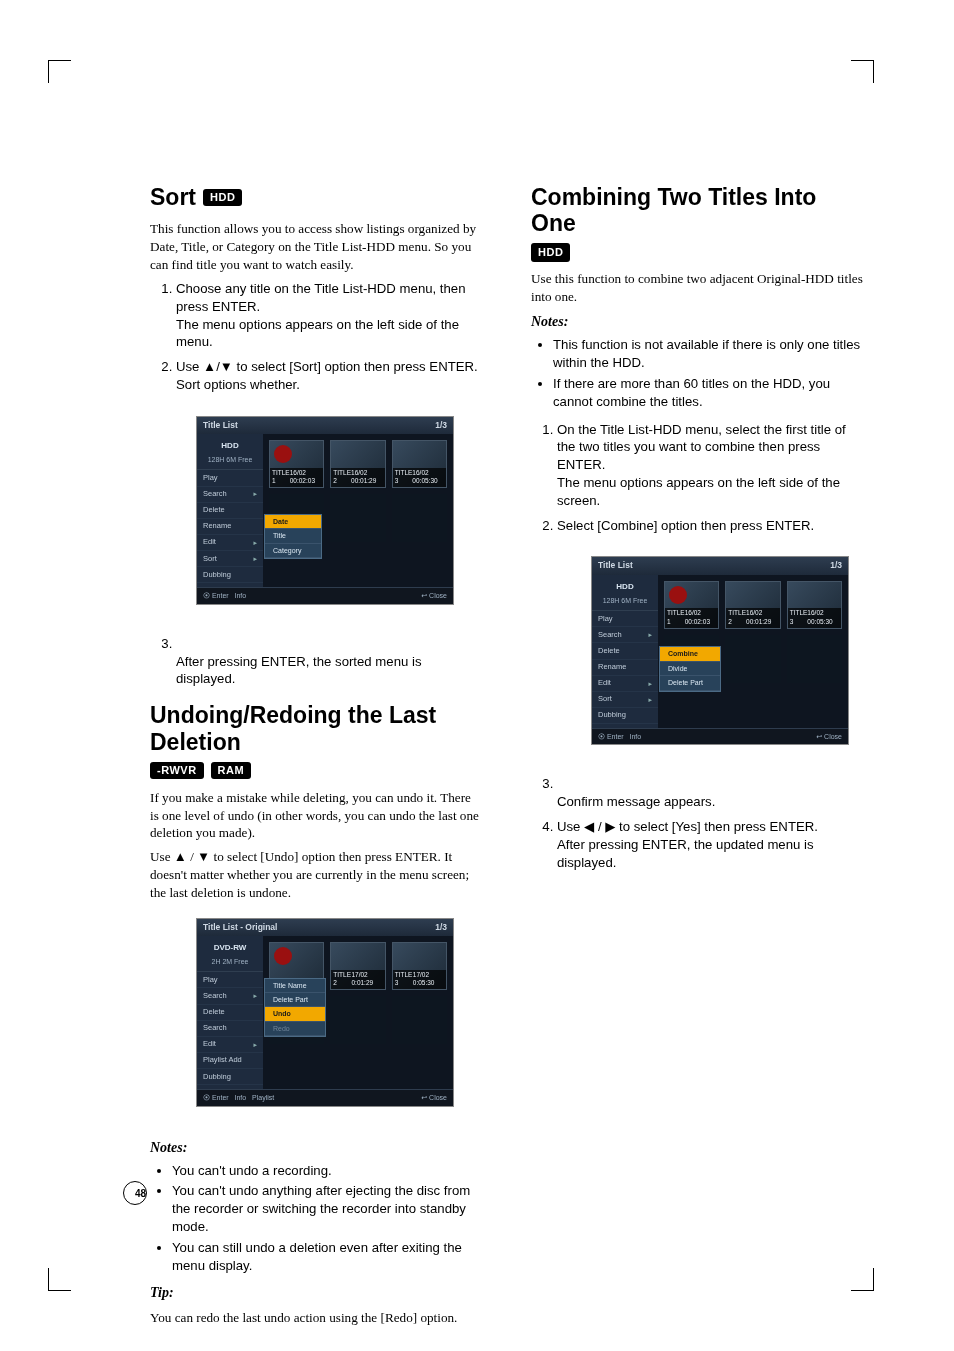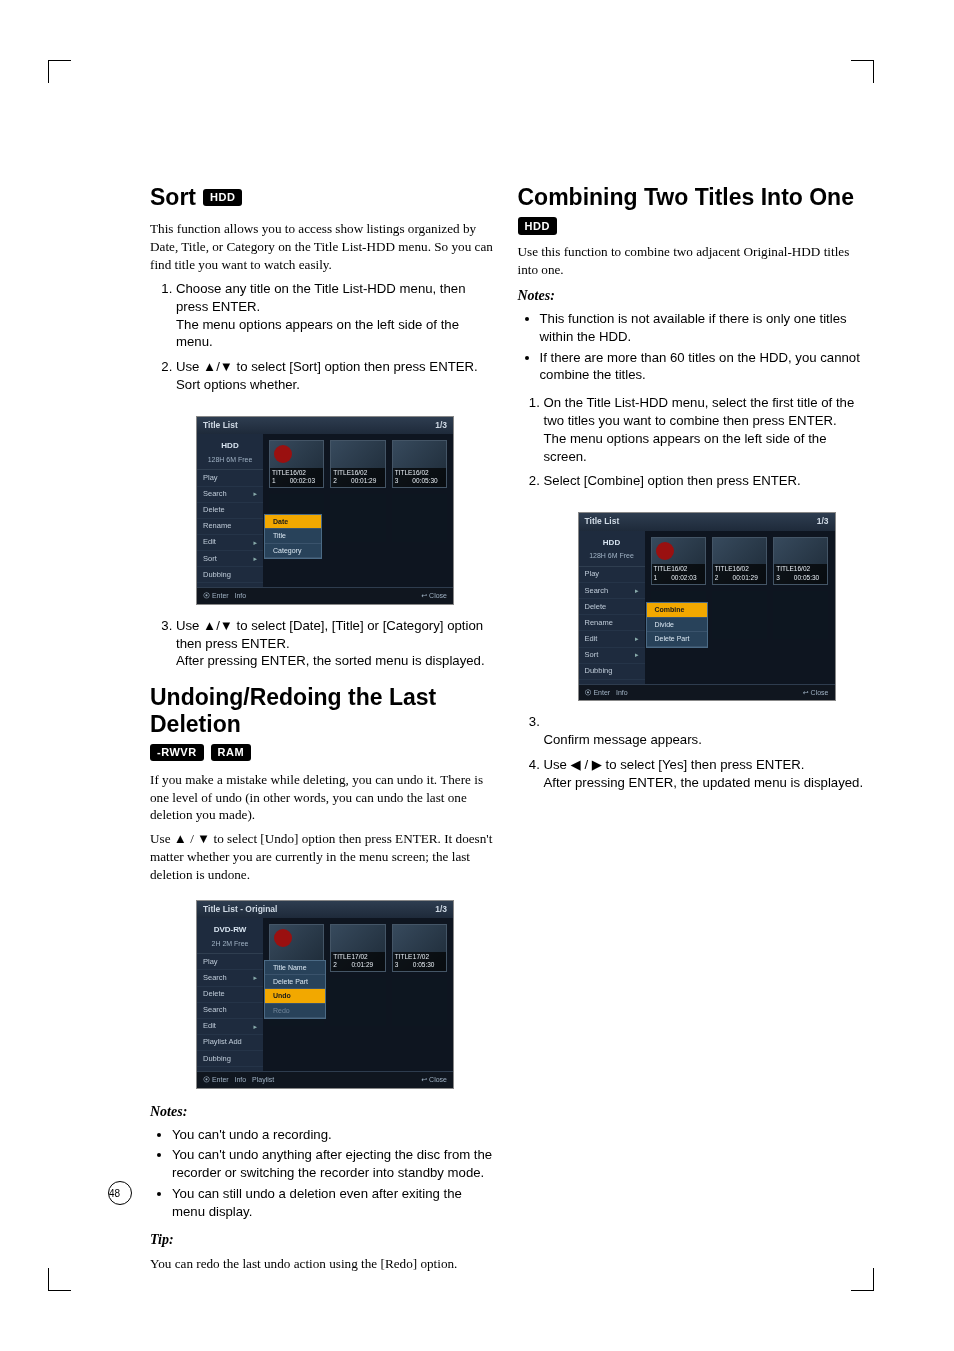--- a/index.html
+++ b/index.html
@@ -17,21 +17,21 @@
     box-sizing: border-box;
     padding: 170px 90px 70px 150px;
   }
   .corner { position:absolute; width:22px; height:22px; }
   .corner.tl { top:60px; left:48px; border-top:1px solid #000; border-left:1px solid #000; }
   .corner.tr { top:60px; right:80px; border-top:1px solid #000; border-right:1px solid #000; }
   .corner.bl { bottom:60px; left:48px; border-bottom:1px solid #000; border-left:1px solid #000; }
   .corner.br { bottom:60px; right:80px; border-bottom:1px solid #000; border-right:1px solid #000; }
   .cols {
     display: flex;
-    gap: 21px;
+    gap: 48px;
   }
   .col {
     flex: 1 1 50%;
     font-size: 13.2px;
     line-height: 1.35;
   }
   h2.section-title {
     font-family: Arial, Helvetica, sans-serif;
     font-weight: bold;
     font-size: 23px;
@@ -54,36 +54,36 @@
     letter-spacing: 0.5px;
   }
   p { margin: 6px 0; font-family: Liberation Serif, serif; }
   ol { margin: 6px 0 12px; padding-left: 26px; }
   ol>li { margin-bottom: 7px; }
   ul { margin: 4px 0 10px; padding-left: 22px; list-style: disc; }
   ul>li { margin-bottom: 3px; }
   em.heading { font-style: italic; font-weight: bold; font-size: 14px; display:block; margin: 8px 0 2px; font-family: "Times New Roman", serif; }
   .page-num-badge {
     position: absolute;
-    left: 108px;
+    left: 123px;
     bottom: 146px;
     width: 22px;
     height: 22px;
     border: 1.2px solid #000;
     border-radius: 50%;
     display: flex;
     align-items: center;
-    justify-content: flex-start;
+    justify-content: flex-end;
     font-size: 10px;
-    font-weight: normal;
+    font-weight: bold;
   }
   
   .shot {
     width: 256px;
-    margin: 10px 0 6px 46px;
+    margin: 10px 0 24px 46px;
     border: 1px solid #888;
     background: #84cc16;
     color: #c9d4df;
     font-size: 7.5px;
     box-shadow: 0 0 0 1px #333 inset;
   }
   .shot .titlebar {
     background: linear-gradient(#2e3d50, #1e2a3a);
     padding: 3px 6px;
     font-weight: bold;
@@ -252,21 +252,21 @@
         </div>
         <div class="popup-box" style="left:114px; top:108px; width:56px;">
           <div class="popup-hi">Date</div>
           <div class="popup-item">Title</div>
           <div class="popup-item">Category</div>
         </div>
       </div>
 
       <ol start="3">
         <li>
-          <span>Use ▲/▼ to select [Date], [Title] or [Category] option then press ENTER.</span><br>
+          <br>
           <span>After pressing ENTER, the sorted menu is displayed.</span>
         </li>
       </ol>
 
       
       <h2 class="section-title">
         <span>Undoing/Redoing the Last Deletion</span>
         <span class="badge"><span>-RWVR</span></span>
         <span class="badge">RAM</span>
       </h2>

